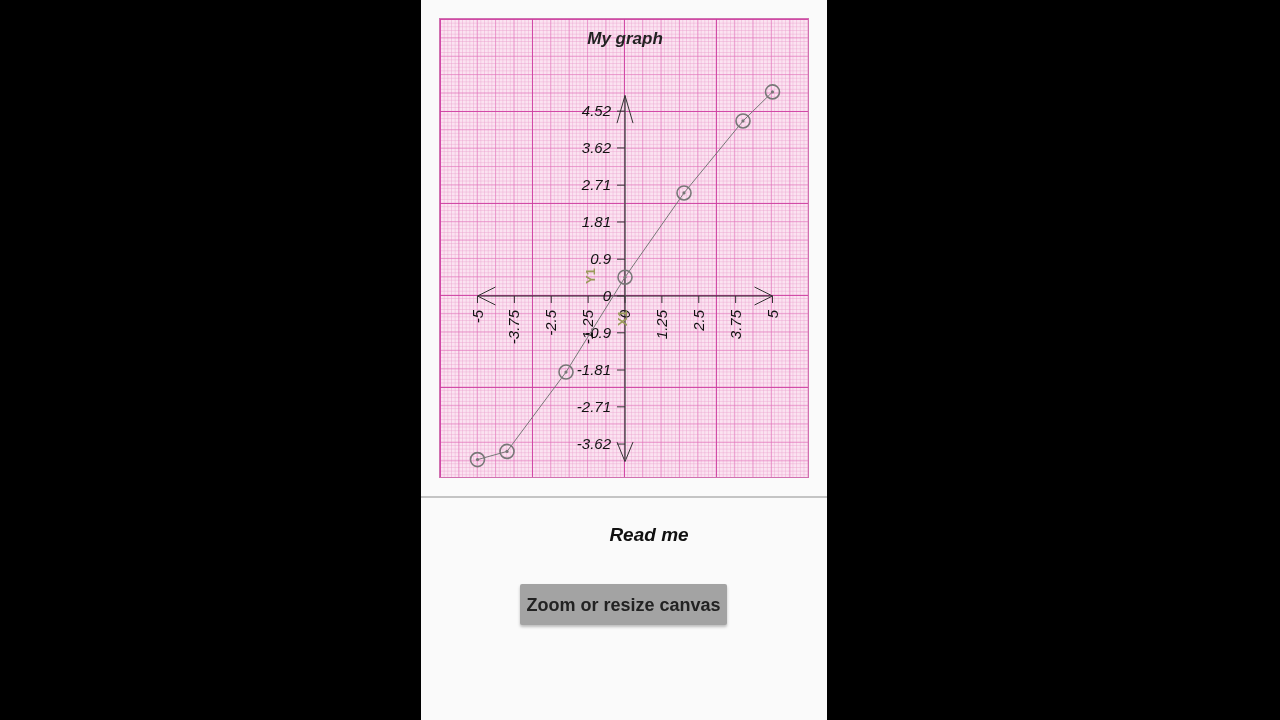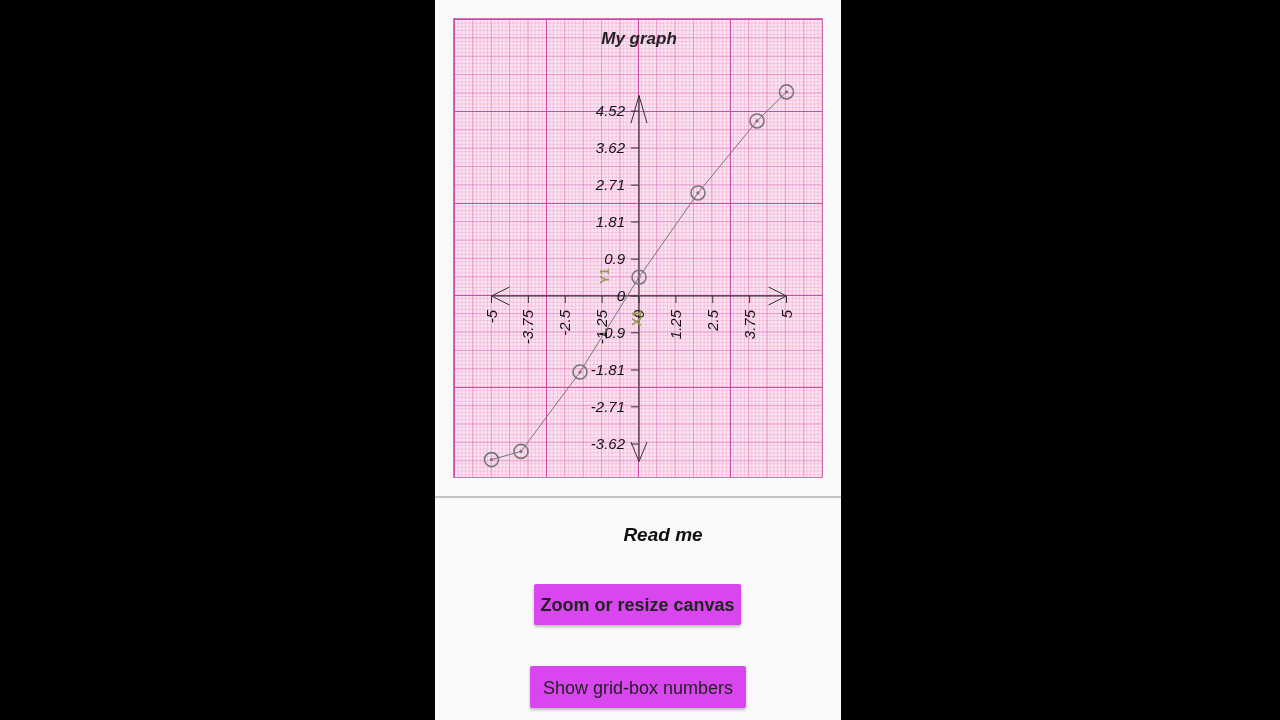--- a/index.html
+++ b/index.html
@@ -1,17 +1,17 @@
 <!DOCTYPE html>
 <html><head>
 <meta charset="utf-8">
 <style>
   html, body { margin:0; padding:0; }
   body { width:1280px; height:720px; background:#000; position:relative; overflow:hidden; font-family:"Liberation Sans", sans-serif; }
-  .phone { position:absolute; left:435px; top:0; width:406px; height:720px; background:#fafafa; }
+  .phone { position:absolute; left:421px; top:0; width:406px; height:720px; background:#fafafa; }
   .canvas-area { position:absolute; left:0; top:0; width:406px; height:496px; background:#fafafa; }
   .divider { position:absolute; left:0; top:496px; width:406px; height:2px; background:#c4c4c4; }
   .graph { position:absolute; left:18px; top:18px; width:370px; height:460px;
     background-color:#fbe3f1;
     background-image:
       linear-gradient(to right, rgba(205,60,160,0.85) 1px, transparent 1px),
       linear-gradient(to bottom, rgba(205,60,160,0.85) 1px, transparent 1px),
       linear-gradient(to right, rgba(225,110,185,0.55) 1px, transparent 1px),
       linear-gradient(to bottom, rgba(225,110,185,0.55) 1px, transparent 1px),
       linear-gradient(to right, rgba(235,160,205,0.45) 1px, transparent 1px),
@@ -20,21 +20,21 @@
       92px 92px, 92px 92px,
       18.4px 18.4px, 18.4px 18.4px,
       3.68px 3.68px, 3.68px 3.68px;
     background-position: 0 0;
     border:1px solid #d070b0;
     box-sizing:border-box;
   }
   .graph svg { position:absolute; left:0; top:0; }
   .title { position:absolute; left:0; top:10px; width:370px; text-align:center; font-style:italic; font-weight:bold; font-size:17px; color:#222; }
   .read-me { position:absolute; left:0; top:524px; width:406px; text-align:center; font-style:italic; font-weight:bold; font-size:19px; color:#111;padding-left:25px; }
-  .btn { position:absolute; background:#d946ef; color:#222; font-size:18px; text-align:center; border-radius:2px; box-shadow:0 2px 3px rgba(0,0,0,0.25); border:none; font-family:"Liberation Sans", sans-serif; }
+  .btn { position:absolute; background:#a3a3a3; color:#222; font-size:18px; text-align:center; border-radius:2px; box-shadow:0 2px 3px rgba(0,0,0,0.25); border:none; font-family:"Liberation Sans", sans-serif; }
   .btn-zoom { left:99px; top:584px; width:207px; height:41px; font-weight:bold; line-height:41px; }
   .btn-grid { left:95px; top:666px; width:216px; height:42px; line-height:42px; }
   .tick-label { font-size:15px; font-style:italic; fill:#111; font-family:"Liberation Sans", sans-serif; }
 </style>
 </head>
 <body>
 
 <div class="phone">
   <div class="canvas-area">
     <div class="graph">
@@ -100,14 +100,13 @@
           <circle cx="303" cy="101.94800000000001" r="7" fill="none" stroke="#777777" stroke-width="1.6"></circle>
           <circle cx="303" cy="101.94800000000001" r="1.6" fill="#777777"></circle>
           <circle cx="332.5" cy="72.90899999999999" r="7" fill="none" stroke="#777777" stroke-width="1.6"></circle>
           <circle cx="332.5" cy="72.90899999999999" r="1.6" fill="#777777"></circle>
         </svg>
     </div>
   </div>
   <div class="divider"></div>
   <div class="read-me">Read me</div>
   <button class="btn btn-zoom">Zoom or resize canvas</button>
-  <button class="btn btn-grid">Show grid-box numbers</button>
 </div>
 
 </body></html>

